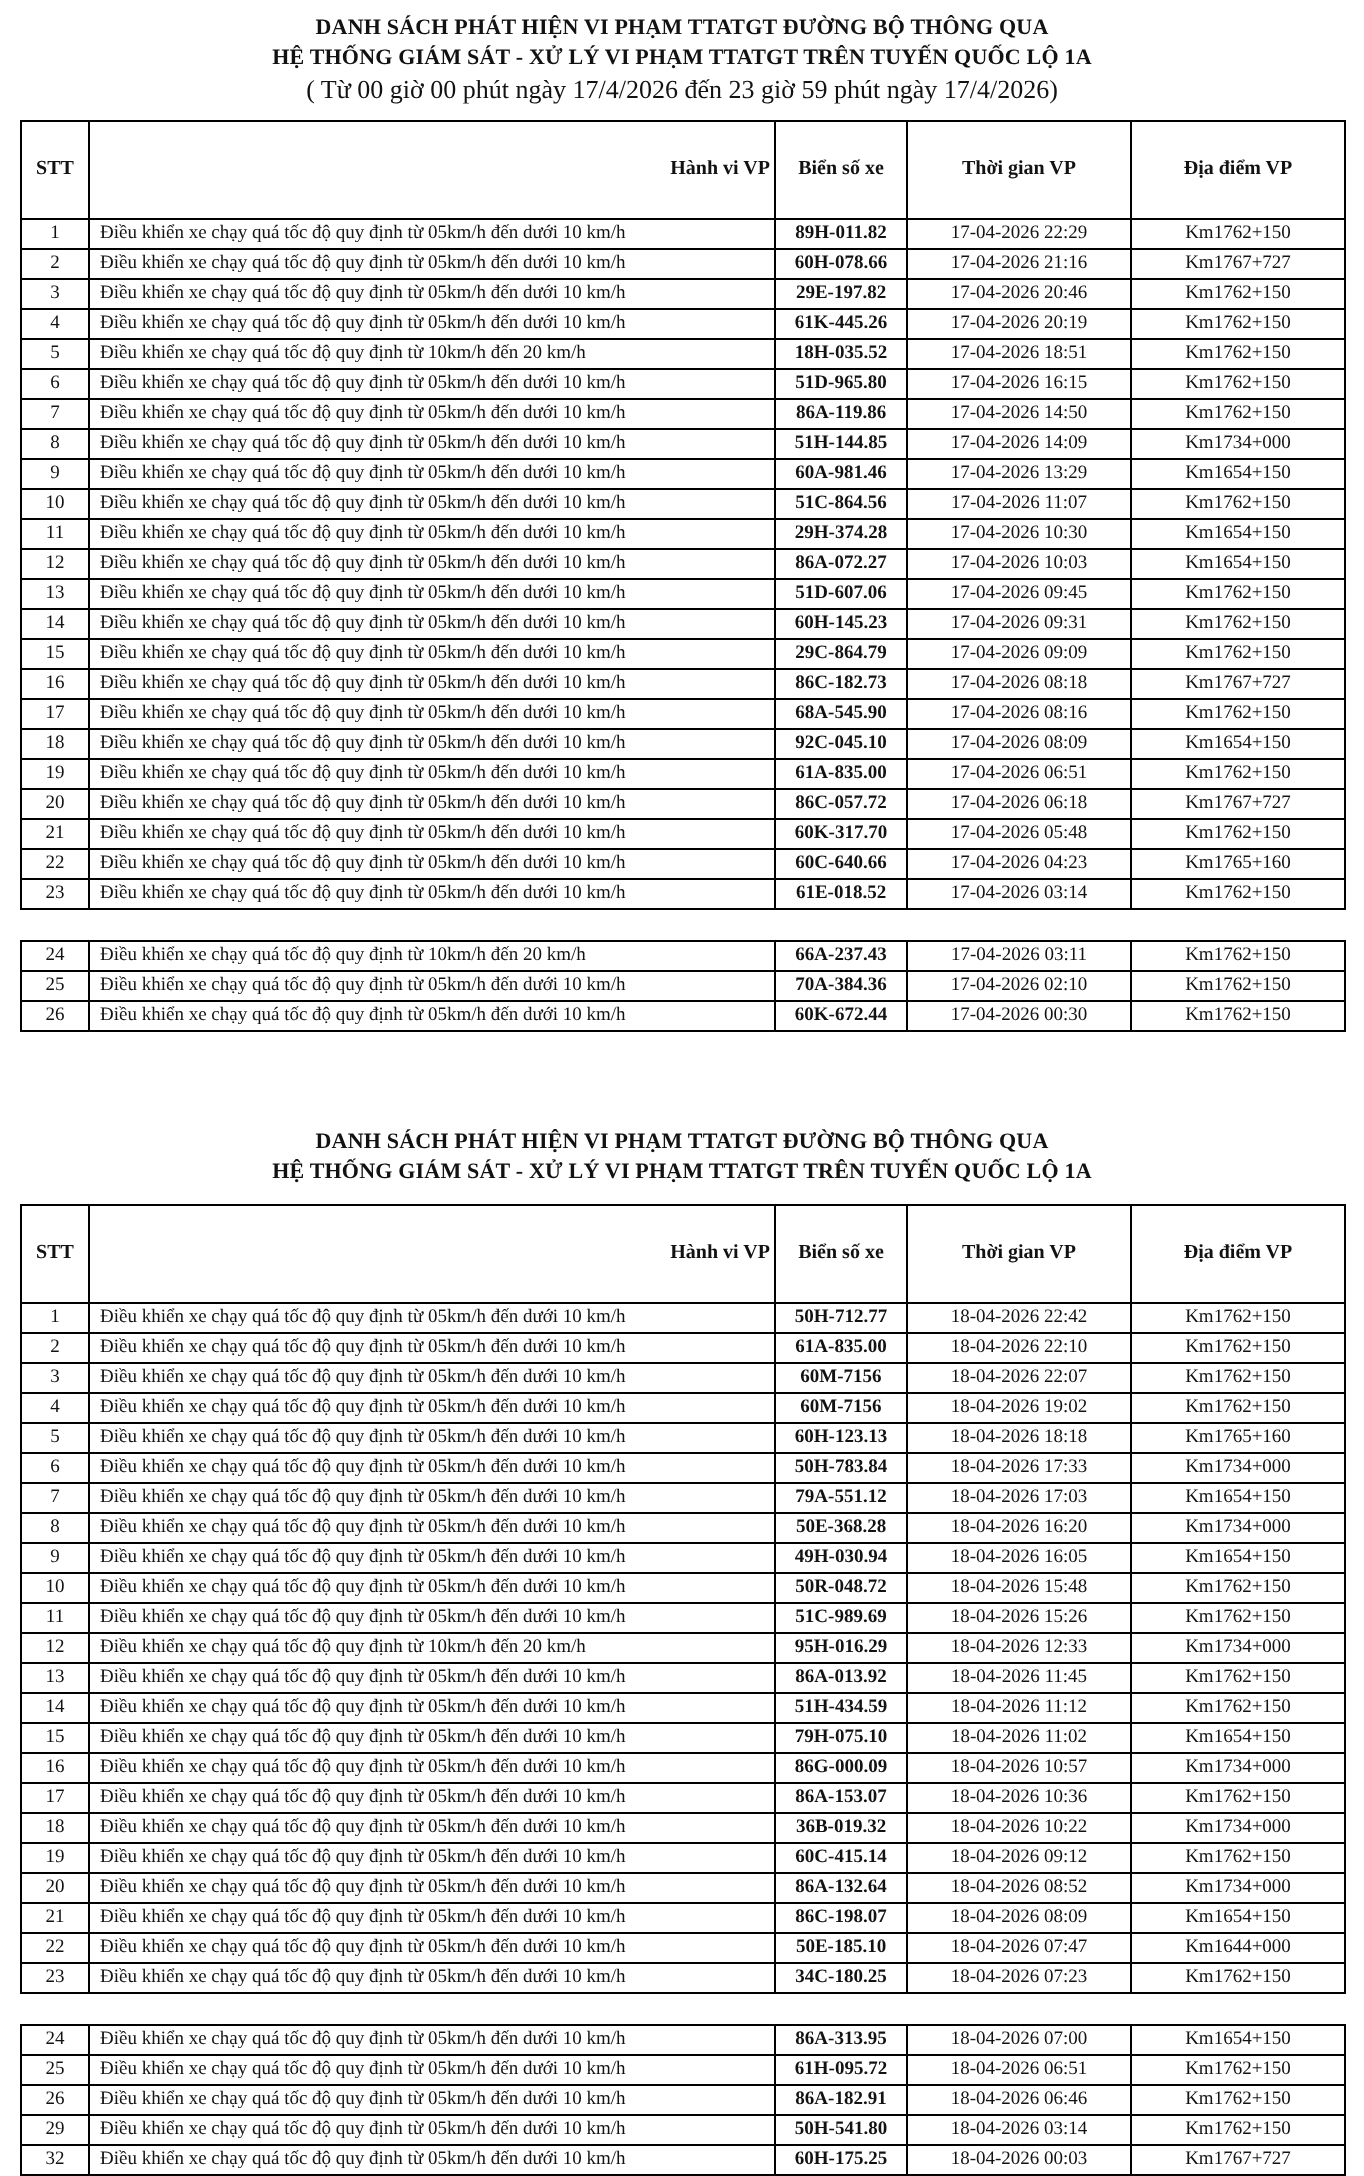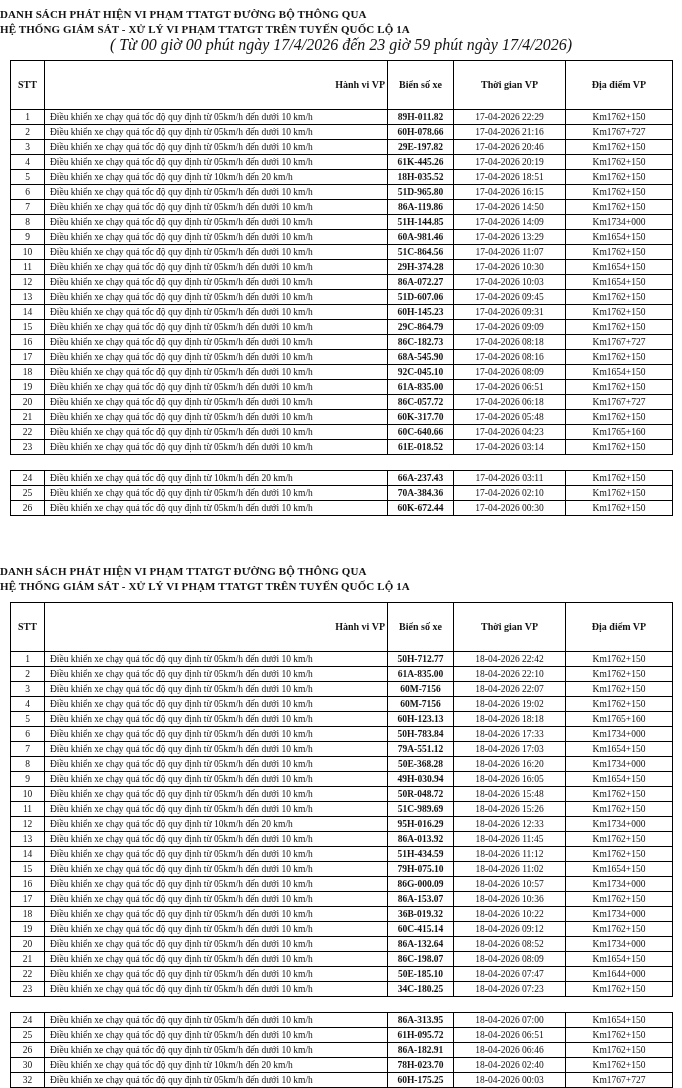--- a/index.html
+++ b/index.html
@@ -8,29 +8,29 @@
     width: 682px;
     height: 1088px;
     font-family: "Liberation Serif", "DejaVu Serif", serif;
     color: #121212;
     overflow: hidden;
   }
   .page { padding-top: 7px; }
   .section { }
   .section + .section { margin-top: 48px; }
   .title-line {
+    text-align: center;
     font-weight: bold;
     font-size: 11px;
     line-height: 15px;
     letter-spacing: 0.1px;
   }
   .subtitle {
     text-align: center;
-    font-style: italic;
-    font-size: 16px;
+    font-size: 13px;
     line-height: 15px;
   }
   table {
     border-collapse: collapse;
     table-layout: fixed;
     width: 662px;
     margin: 0 10px;
   }
   .main-table { margin-top: 8px; }
   .cont-table { margin-top: 15px; }
@@ -491,24 +491,24 @@
             <td class="col-location">Km1762+150</td>
           </tr>
           <tr>
             <td class="col-stt">26</td>
             <td class="col-behavior">Điều khiển xe chạy quá tốc độ quy định từ 05km/h đến dưới 10 km/h</td>
             <td class="col-plate">86A-182.91</td>
             <td class="col-time">18-04-2026 06:46</td>
             <td class="col-location">Km1762+150</td>
           </tr>
           <tr>
-            <td class="col-stt">30</td>
-            <td class="col-behavior">Điều khiển xe chạy quá tốc độ quy định từ 10km/h đến 20 km/h</td>
-            <td class="col-plate">78H-023.70</td>
-            <td class="col-time">18-04-2026 02:40</td>
+            <td class="col-stt">29</td>
+            <td class="col-behavior">Điều khiển xe chạy quá tốc độ quy định từ 05km/h đến dưới 10 km/h</td>
+            <td class="col-plate">50H-541.80</td>
+            <td class="col-time">18-04-2026 03:14</td>
             <td class="col-location">Km1762+150</td>
           </tr>
           <tr>
             <td class="col-stt">32</td>
             <td class="col-behavior">Điều khiển xe chạy quá tốc độ quy định từ 05km/h đến dưới 10 km/h</td>
             <td class="col-plate">60H-175.25</td>
             <td class="col-time">18-04-2026 00:03</td>
             <td class="col-location">Km1767+727</td>
           </tr>
         </tbody>

